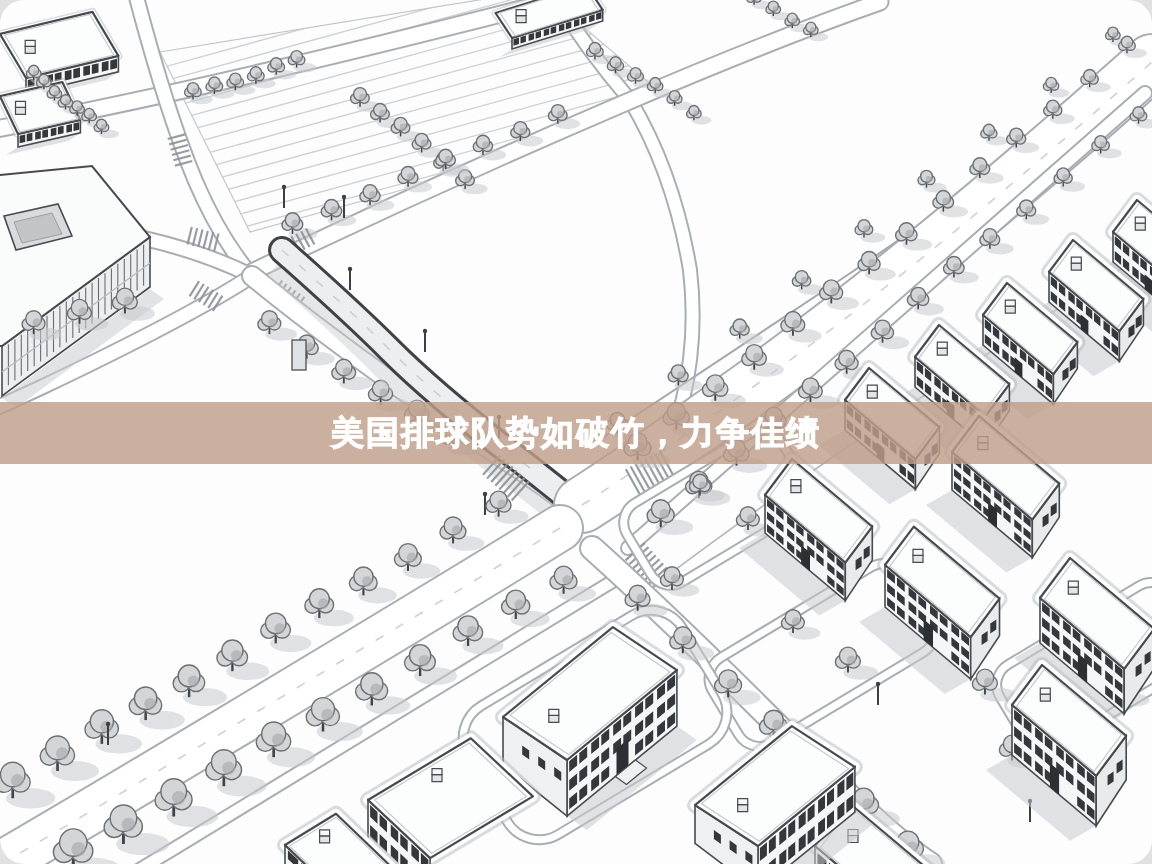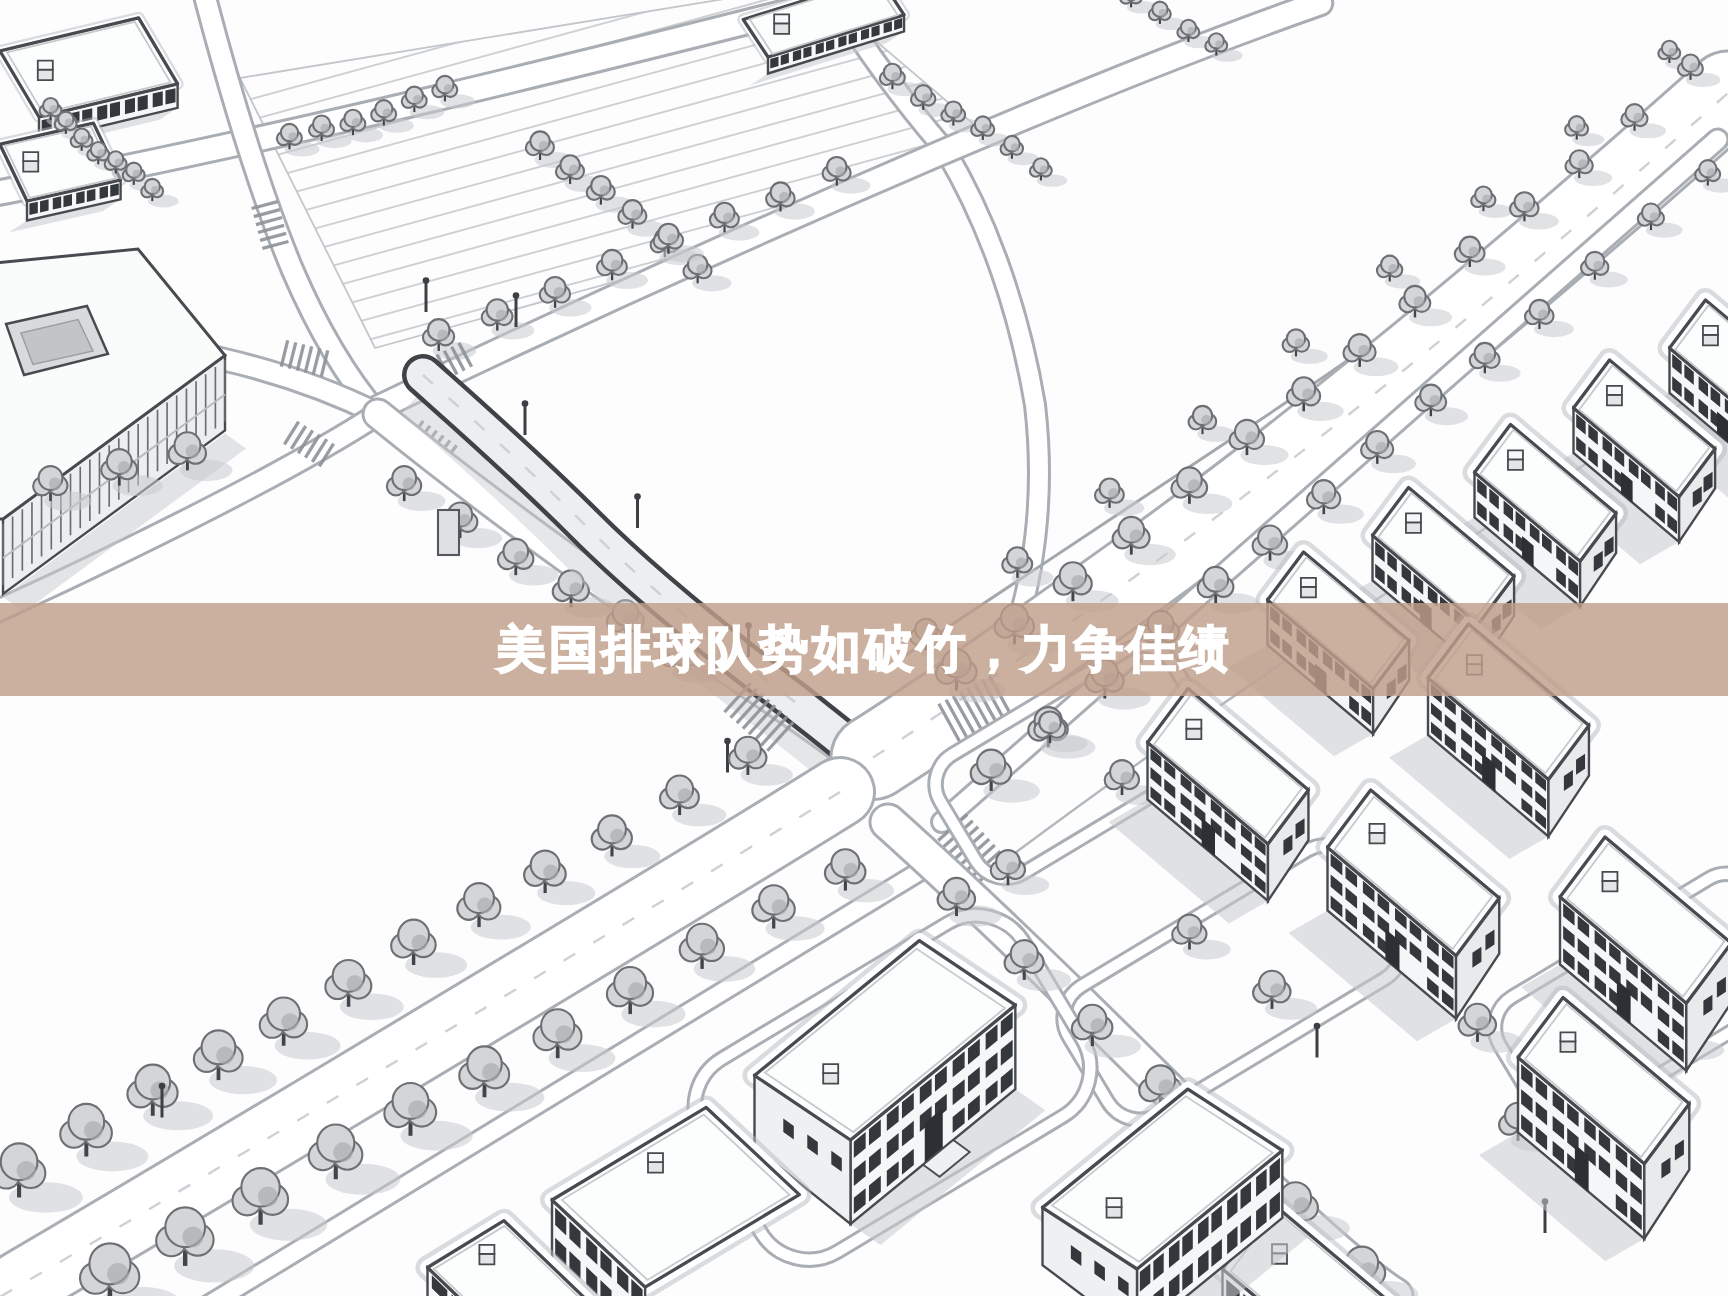--- a/index.html
+++ b/index.html
@@ -1,17 +1,17 @@
 <!DOCTYPE html>
 <html><head>
 <meta charset="utf-8">
 <style>
   html,body{margin:0;padding:0;background:#dfe1e3;}
   .stage{position:relative;width:1152px;height:864px;background:#fdfdfe;overflow:hidden;
-         font-family:"Liberation Sans","DejaVu Sans",sans-serif;}
+         font-family:"Liberation Sans","DejaVu Sans",sans-serif;border-radius:24px;}
   .stage svg{position:absolute;left:0;top:0;}
   .banner{position:absolute;left:0;top:402px;width:100%;height:62px;
           display:flex;align-items:center;justify-content:center;}
   .banner span{font-size:33px;font-weight:700;letter-spacing:2px;white-space:nowrap;
                -webkit-text-stroke:1.1px #ffffff;}
 </style>
 </head>
 <body>
 
 <div class="stage">

